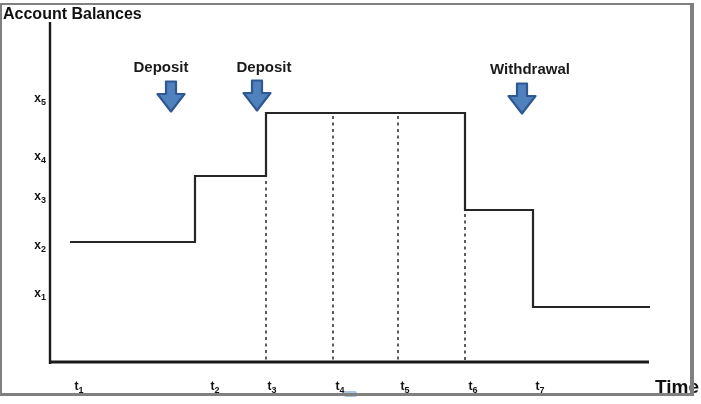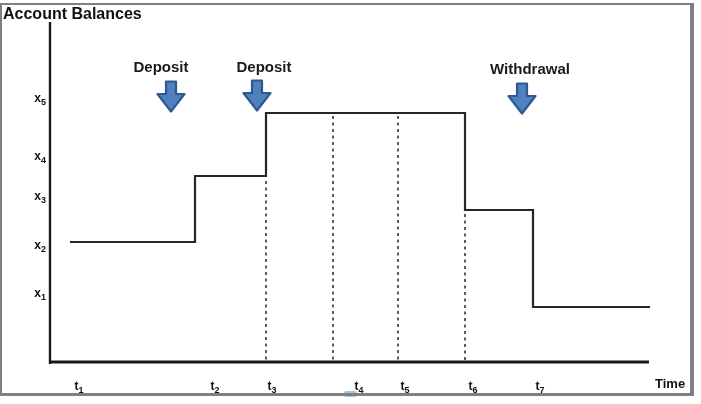--- a/index.html
+++ b/index.html
@@ -19,21 +19,21 @@
   svg.plot{position:absolute;left:0;top:0;width:701px;height:404px;z-index:2;}
   .ylab{
     position:absolute;left:18px;width:28px;text-align:right;
     font-size:12px;font-weight:bold;color:#111;line-height:16px;z-index:3;
   }
   .xlab{
     position:absolute;top:374px;width:30px;text-align:center;
     font-size:12px;font-weight:bold;color:#111;line-height:24px;z-index:3;
   }
   .timelab{
-    position:absolute;left:655px;top:376px;font-size:13px;font-weight:bold;color:#111;z-index:3;
+    position:absolute;left:655px;top:376px;font-size:19px;font-weight:bold;color:#111;z-index:3;
   }
   .sub{font-size:9px;vertical-align:-3px;}
   .annot-label{
     position:absolute;transform:translateX(-50%);font-size:15px;font-weight:bold;
     color:#1a1a1a;white-space:nowrap;z-index:3;
   }
   .arrow{position:absolute;width:30px;height:33px;z-index:3;}
   .arrow svg{display:block;width:30px;height:33px;}
   .artifact{
     position:absolute;left:344px;top:391px;width:13px;height:6px;
@@ -61,21 +61,21 @@
 
   <div class="ylab" style="top:90px"><span>x</span><span class="sub">5</span></div>
   <div class="ylab" style="top:148px"><span>x</span><span class="sub">4</span></div>
   <div class="ylab" style="top:188px"><span>x</span><span class="sub">3</span></div>
   <div class="ylab" style="top:237px"><span>x</span><span class="sub">2</span></div>
   <div class="ylab" style="top:285px"><span>x</span><span class="sub">1</span></div>
 
   <div class="xlab" style="left:64px"><span>t</span><span class="sub">1</span></div>
   <div class="xlab" style="left:200px"><span>t</span><span class="sub">2</span></div>
   <div class="xlab" style="left:257px"><span>t</span><span class="sub">3</span></div>
-  <div class="xlab" style="left:344px"><span>t</span><span class="sub">4</span></div>
+  <div class="xlab" style="left:325px"><span>t</span><span class="sub">4</span></div>
   <div class="xlab" style="left:390px"><span>t</span><span class="sub">5</span></div>
   <div class="xlab" style="left:458px"><span>t</span><span class="sub">6</span></div>
   <div class="xlab" style="left:525px"><span>t</span><span class="sub">7</span></div>
 
   <div class="timelab">Time</div>
 
   <div class="annot-label" style="left:161px;top:58px">Deposit</div>
   <div class="annot-label" style="left:264px;top:58px">Deposit</div>
   <div class="annot-label" style="left:530px;top:60px">Withdrawal</div>
 

